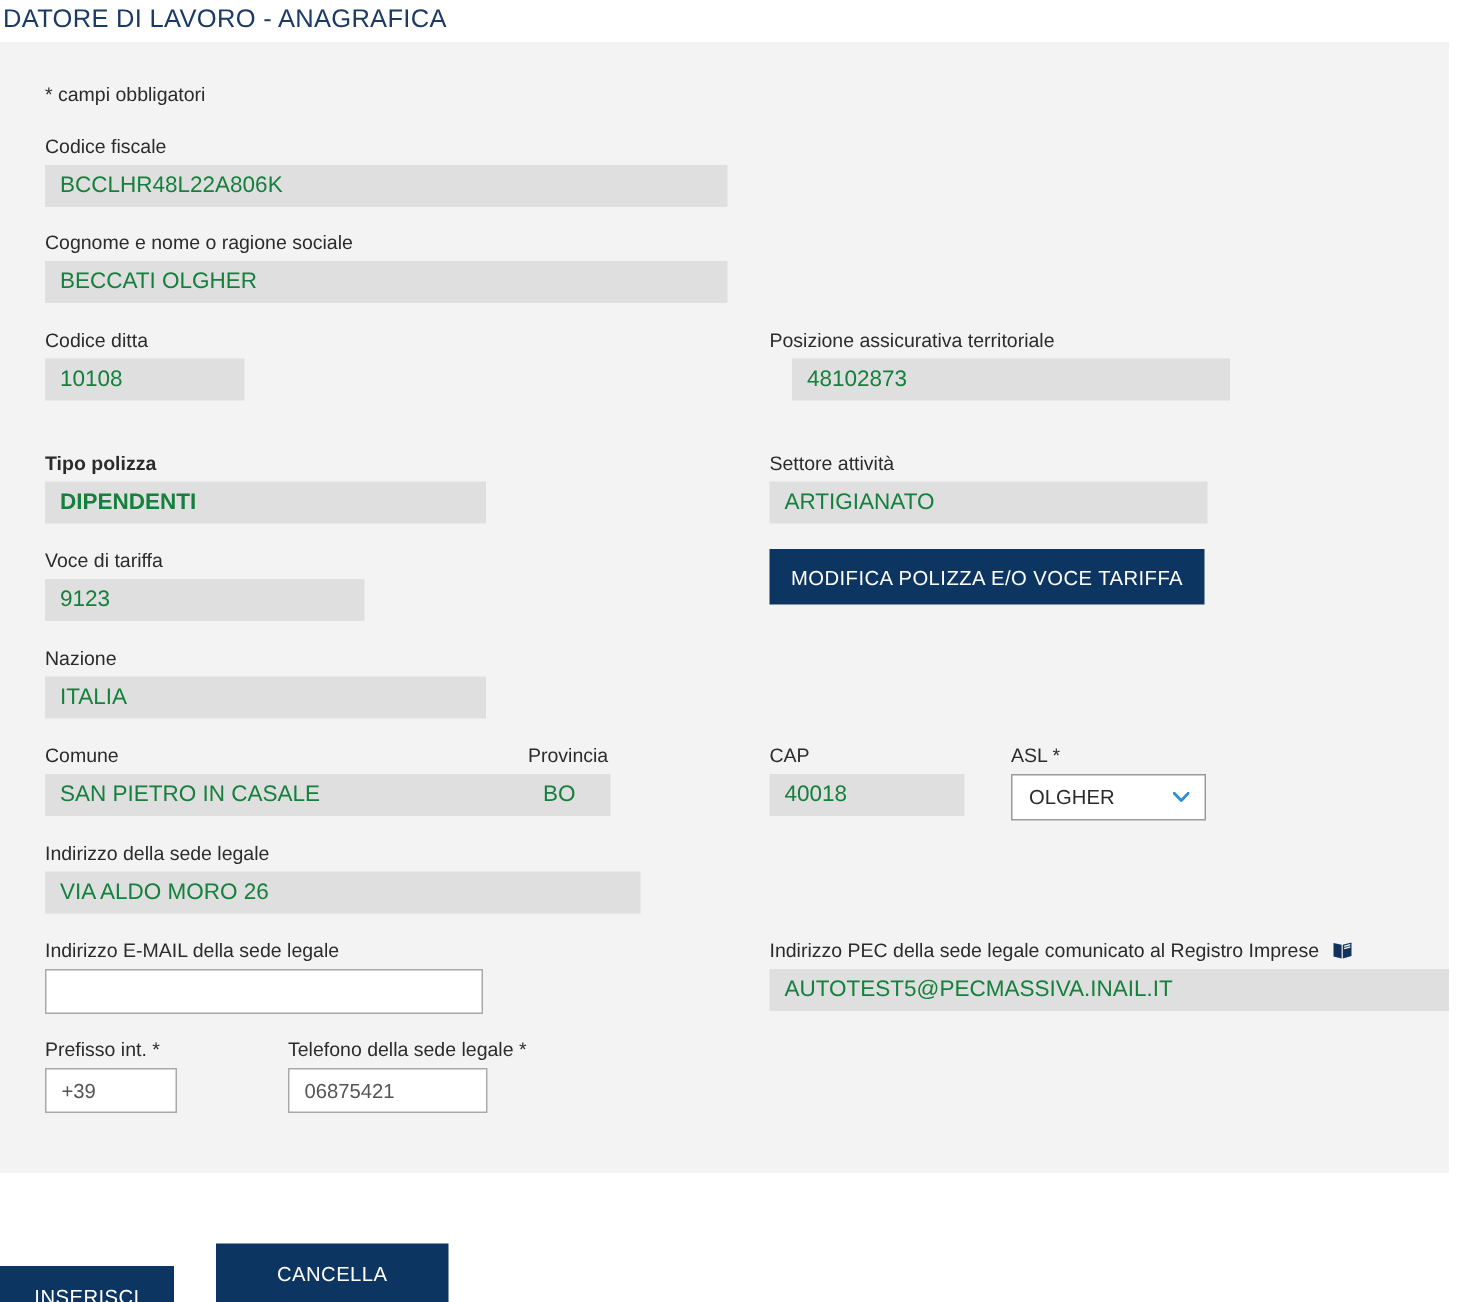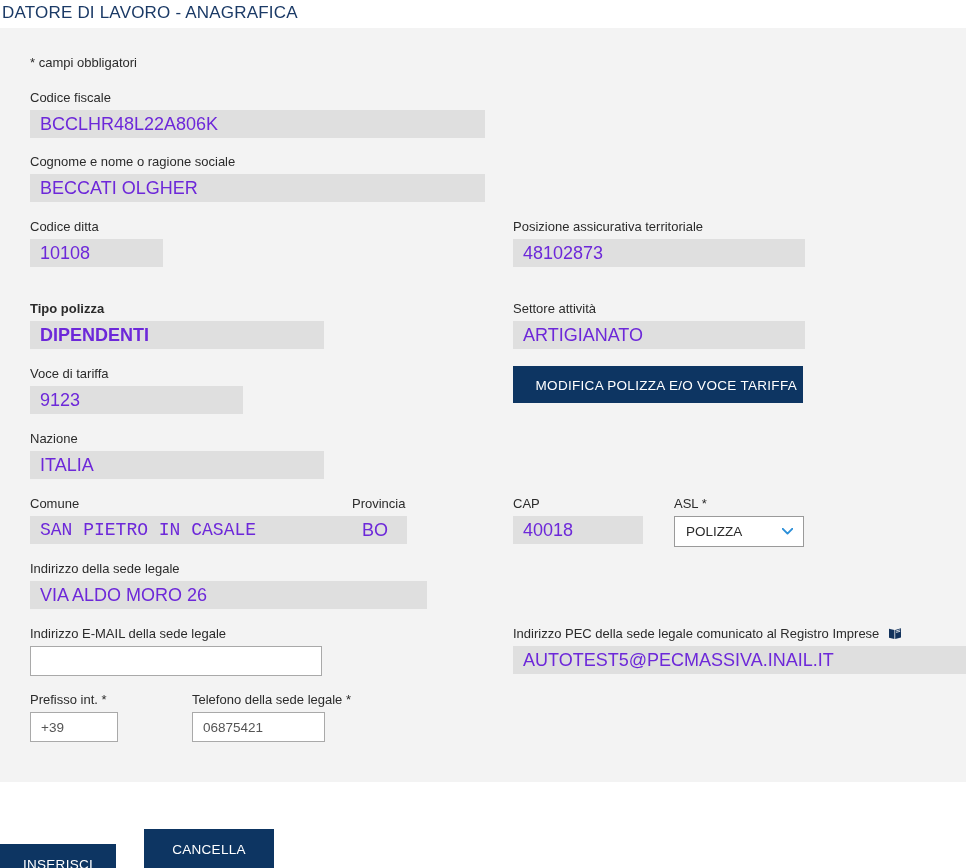--- a/index.html
+++ b/index.html
@@ -46,22 +46,22 @@
     font-size: 13px;
     color: #2b2b2b;
     line-height: 16px;
     margin-bottom: 4px;
     white-space: nowrap;
   }
   .field-value {
     height: 28px;
     line-height: 28px;
     background: #dfdfdf;
-    color: #6d28d9;
-    font-size: 18px;
+    color: #15803d;
+    font-size: 15px;
     padding: 0 0 0 10px;
     box-sizing: border-box;
     white-space: nowrap;
     overflow: hidden;
     border: none;
   }
   .field-input {
     height: 30px;
     line-height: 28px;
     background: #ffffff;
@@ -146,21 +146,21 @@
     top: 0px;
     width: 116px;
     height: 39px;
     line-height: 39px;
     margin-top: 15px;
   }
   #cancella-button {
     position: absolute;
     left: 144px;
     top: 0px;
-    width: 130px;
+    width: 155px;
     height: 39px;
     line-height: 39px;
   }
 
   
   .book-icon {
     display: inline-block;
     vertical-align: -2px;
     margin-left: 5px;
     width: 14px;
@@ -187,21 +187,21 @@
     <div class="field-value" style="width:455px;">BECCATI OLGHER</div>
   </div>
 
   <div class="field" style="left:30px; top:191px; width:133px;">
     <div class="field-label">Codice ditta</div>
     <div class="field-value" style="width:133px;">10108</div>
   </div>
 
   <div class="field" style="left:513px; top:191px; width:292px;">
     <div class="field-label">Posizione assicurativa territoriale</div>
-    <div class="field-value" style="width:292px;">48102873</div>
+    <div class="field-value" style="width:292px;margin-left:15px;">48102873</div>
   </div>
 
   <div class="field" style="left:30px; top:273px; width:294px;font-weight:bold;">
     <div class="field-label">Tipo polizza</div>
     <div class="field-value" style="width:294px;">DIPENDENTI</div>
   </div>
 
   <div class="field" style="left:513px; top:273px; width:292px;">
     <div class="field-label">Settore attività</div>
     <div class="field-value" style="width:292px;">ARTIGIANATO</div>
@@ -212,37 +212,37 @@
     <div class="field-value" style="width:213px;">9123</div>
   </div>
 
   <div class="field" style="left:30px; top:403px; width:294px;">
     <div class="field-label">Nazione</div>
     <div class="field-value" style="width:294px;">ITALIA</div>
   </div>
 
   <div class="field" style="left:30px; top:468px; width:294px;">
     <div class="field-label">Comune</div>
-    <div class="field-value" style="width:334px;font-family:Liberation Mono, monospace;">SAN PIETRO IN CASALE</div>
+    <div class="field-value" style="width:334px;">SAN PIETRO IN CASALE</div>
   </div>
 
   <div class="field" style="left:352px; top:468px; width:55px;">
     <div class="field-label">Provincia</div>
     <div class="field-value" style="width:55px;">BO</div>
   </div>
 
   <div class="field" style="left:513px; top:468px; width:130px;">
     <div class="field-label">CAP</div>
     <div class="field-value" style="width:130px;">40018</div>
   </div>
 
   <div class="field" style="left:674px; top:468px; width:130px;">
     <div class="field-label">ASL *</div>
     <div class="select-wrap">
-      <span class="sel-text">POLIZZA</span>
+      <span class="sel-text">OLGHER</span>
       <span class="chevron">
         <svg viewBox="0 0 11 7" width="11" height="7">
           <path d="M0.8 0.8 L5.5 5.6 L10.2 0.8" fill="none" stroke="#2b8fd8" stroke-width="1.9" stroke-linecap="round" stroke-linejoin="round"></path>
         </svg>
       </span>
     </div>
   </div>
 
   <div class="field" style="left:30px; top:533px; width:455px;">
     <div class="field-label">Indirizzo della sede legale</div>
@@ -272,20 +272,20 @@
   <div class="field" style="left:30px; top:664px; width:88px;">
     <div class="field-label">Prefisso int. *</div>
     <input class="field-input" type="text" style="width: 88px;" value="+39">
   </div>
 
   <div class="field" style="left:192px; top:664px; width:168px;">
     <div class="field-label">Telefono della sede legale *</div>
     <input class="field-input" type="text" style="width: 133px;" value="06875421">
   </div>
 
-  <button class="btn-primary" id="modifica-polizza-button" style="top:338px;text-align:right;">MODIFICA POLIZZA E/O VOCE TARIFFA</button>
+  <button class="btn-primary" id="modifica-polizza-button" style="top:338px;">MODIFICA POLIZZA E/O VOCE TARIFFA</button>
 
 </div>
 
 <div class="bottom-bar">
   <button class="btn-primary" id="inserisci-button">INSERISCI</button>
   <button class="btn-primary" id="cancella-button">CANCELLA</button>
 </div>
 
 </body></html>

